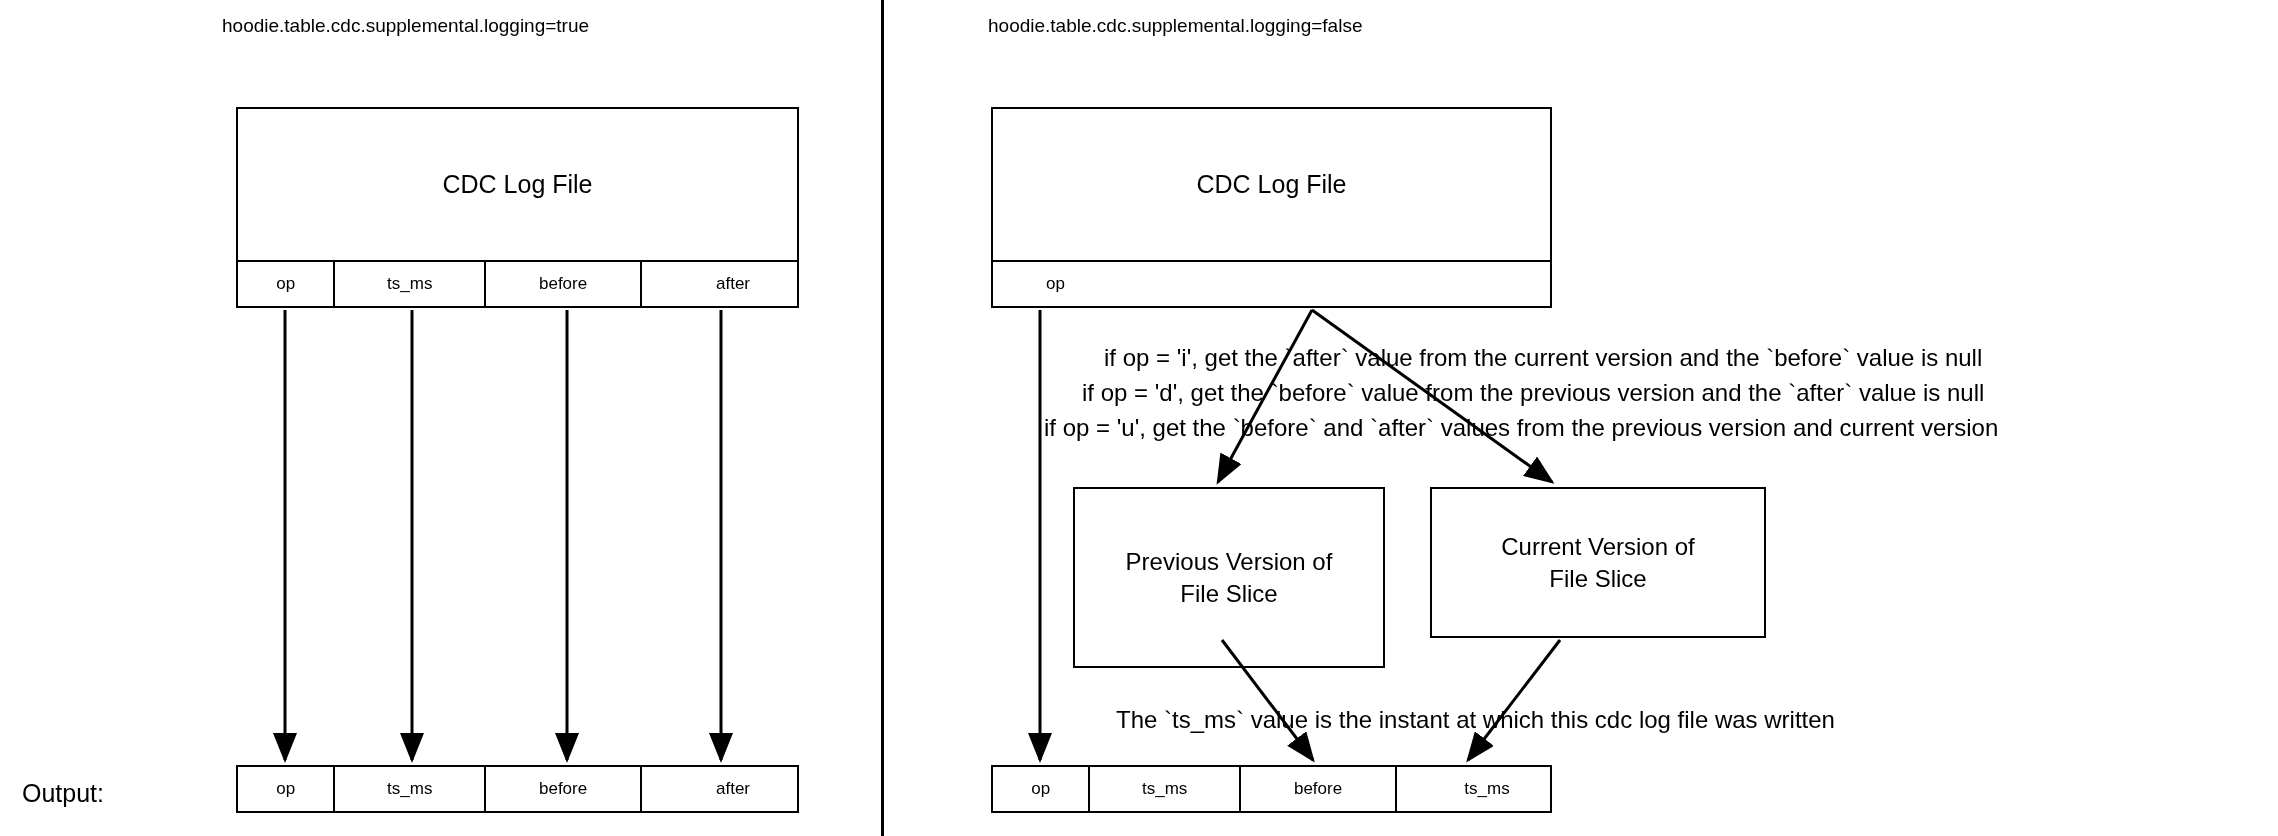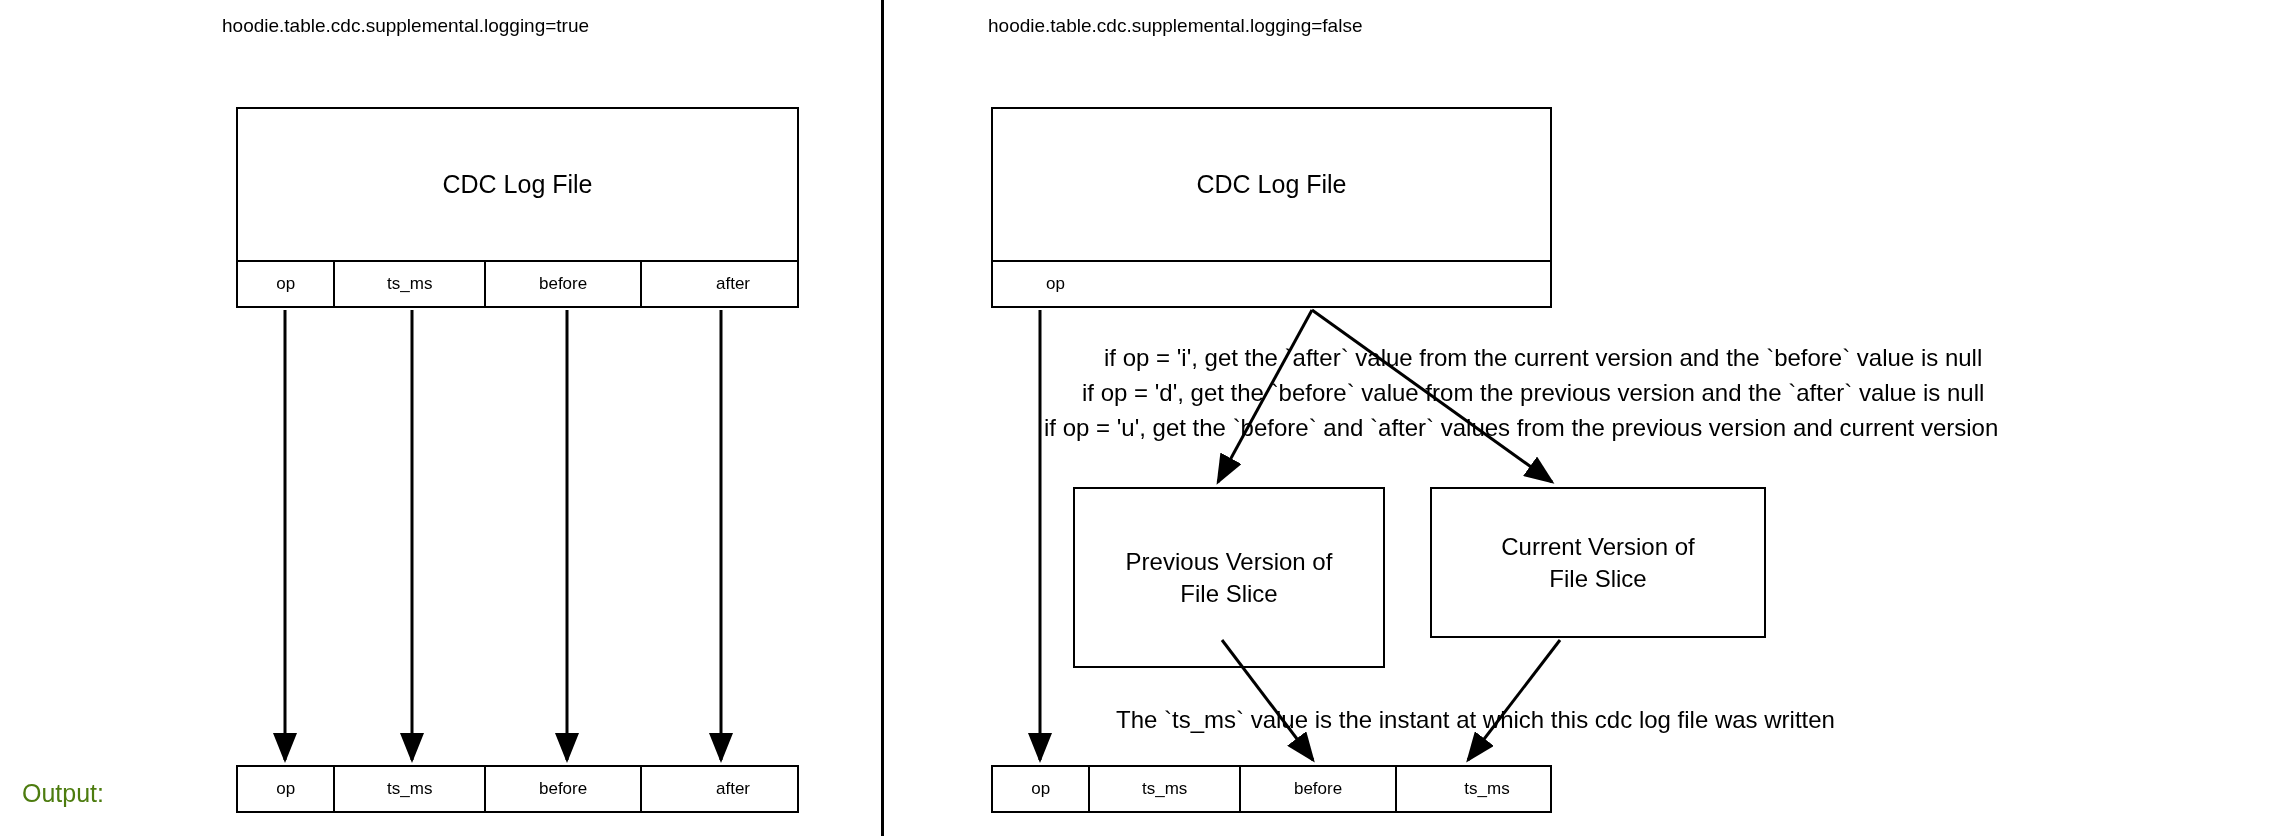--- a/index.html
+++ b/index.html
@@ -95,21 +95,21 @@
     line-height: 34px;
     white-space: nowrap;
     color: #000;
   }
 
   
   .output-label {
     position: absolute;
     font-size: 25px;
     line-height: 30px;
-    color: #4d7c0f;
+    color: #000000;
     white-space: nowrap;
   }
 
   
   .arrow-layer {
     position: absolute;
     left: 0;
     top: 0;
     width: 2278px;
     height: 836px;

